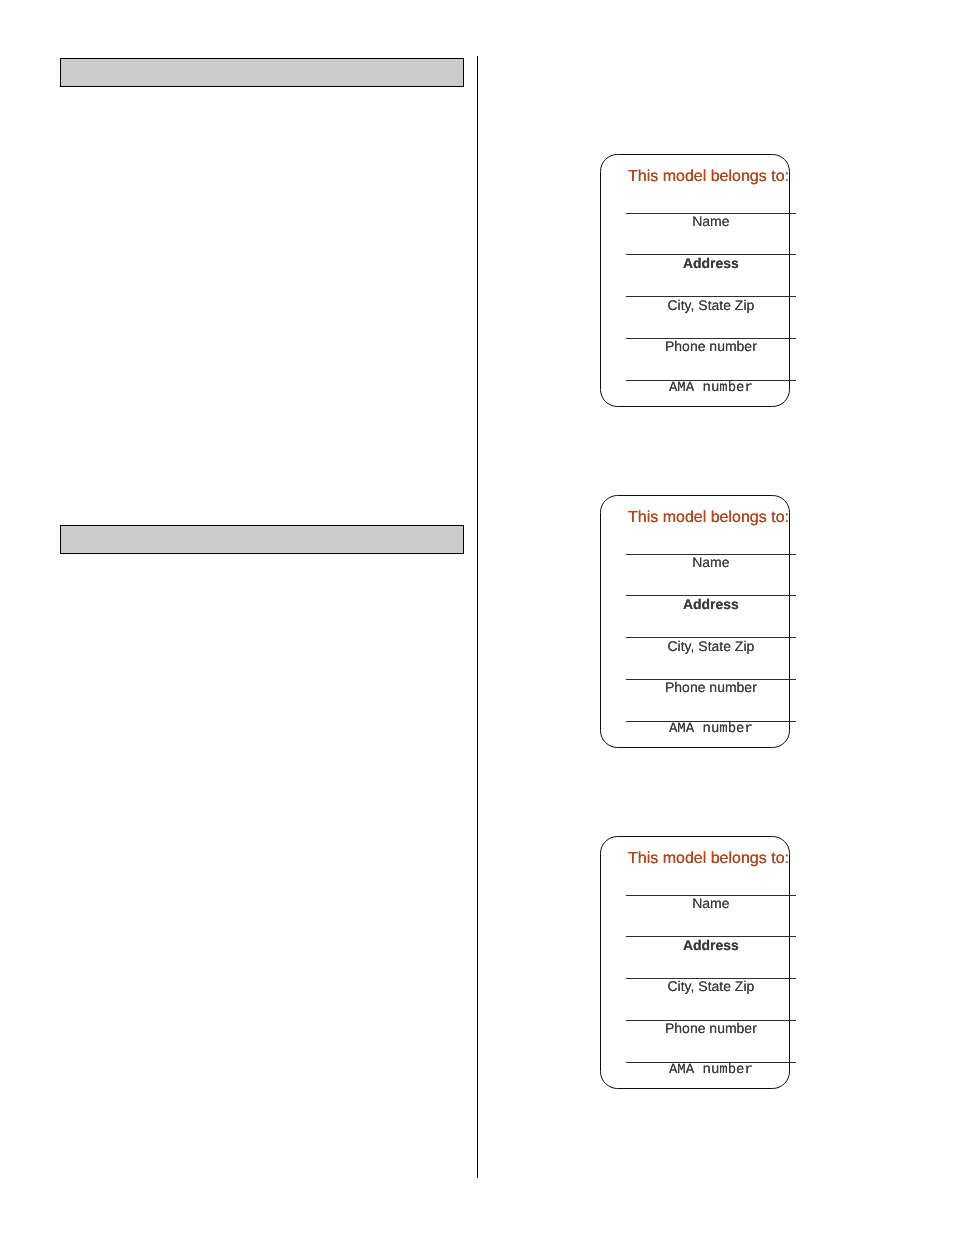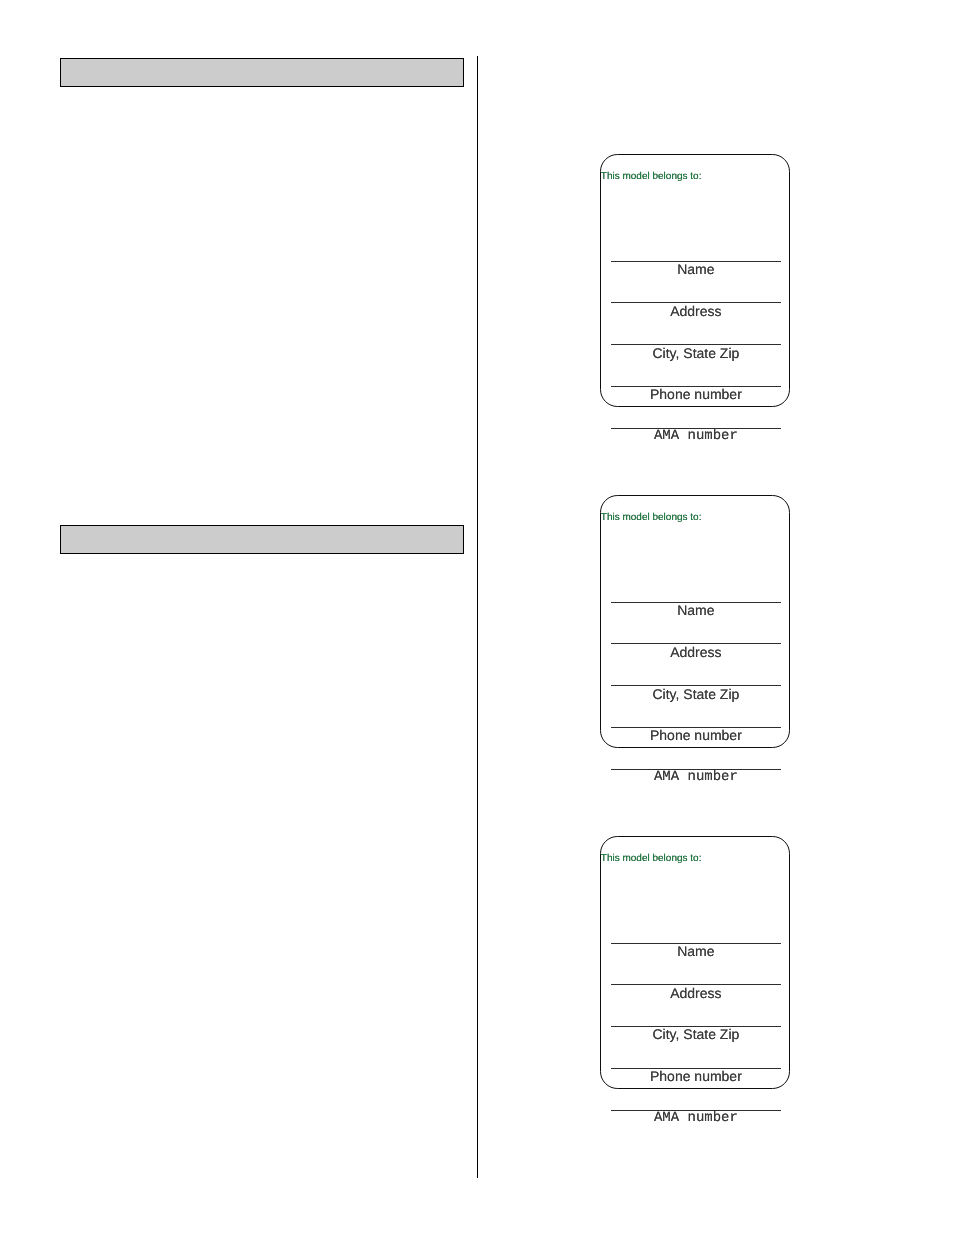--- a/index.html
+++ b/index.html
@@ -82,43 +82,42 @@
   }
   .id-card.c1 { top: 154.2px; }
   .id-card.c2 { top: 495.2px; }
   .id-card.c3 { top: 836.0px; }
 
   .card-title {
     position: absolute;
     left: 0;
     right: 0;
     top: 14.3px;
-    text-align: left;
-    font-size: 10px;
+    text-align: right;
+    font-size: 16px;
     line-height: 16px;
-    color: #15803d;
+    color: #c2410c;
     white-space: nowrap;
     text-shadow: 0 0 0.5px rgba(58,58,58,0.85);
   }
   .card-fields {
     position: absolute;
     left: 10.2px;
     top: 0;
     width: 170.5px;
   }
   .field {
     position: absolute;
-    left: 0;
+    left: 15px;
     width: 170.5px;
     height: 20px;
     border-top: 1.5px solid #2e2e2e;
-    margin-top: 48px;
   }
   .field.f1 { top: 57.5px; }
-  .field.f2 { top: 99.3px; }
+  .field.f2 { top: 99.3px; font-weight: bold; }
   .field.f3 { top: 141.0px; }
   .field.f4 { top: 182.8px; }
   .field.f5 { top: 224.6px; font-family: Liberation Mono, monospace; }
   .field-label {
     position: absolute;
     left: -0.7px;
     right: 0;
     top: -0.6px;
     text-align: center;
     font-size: 14px;

